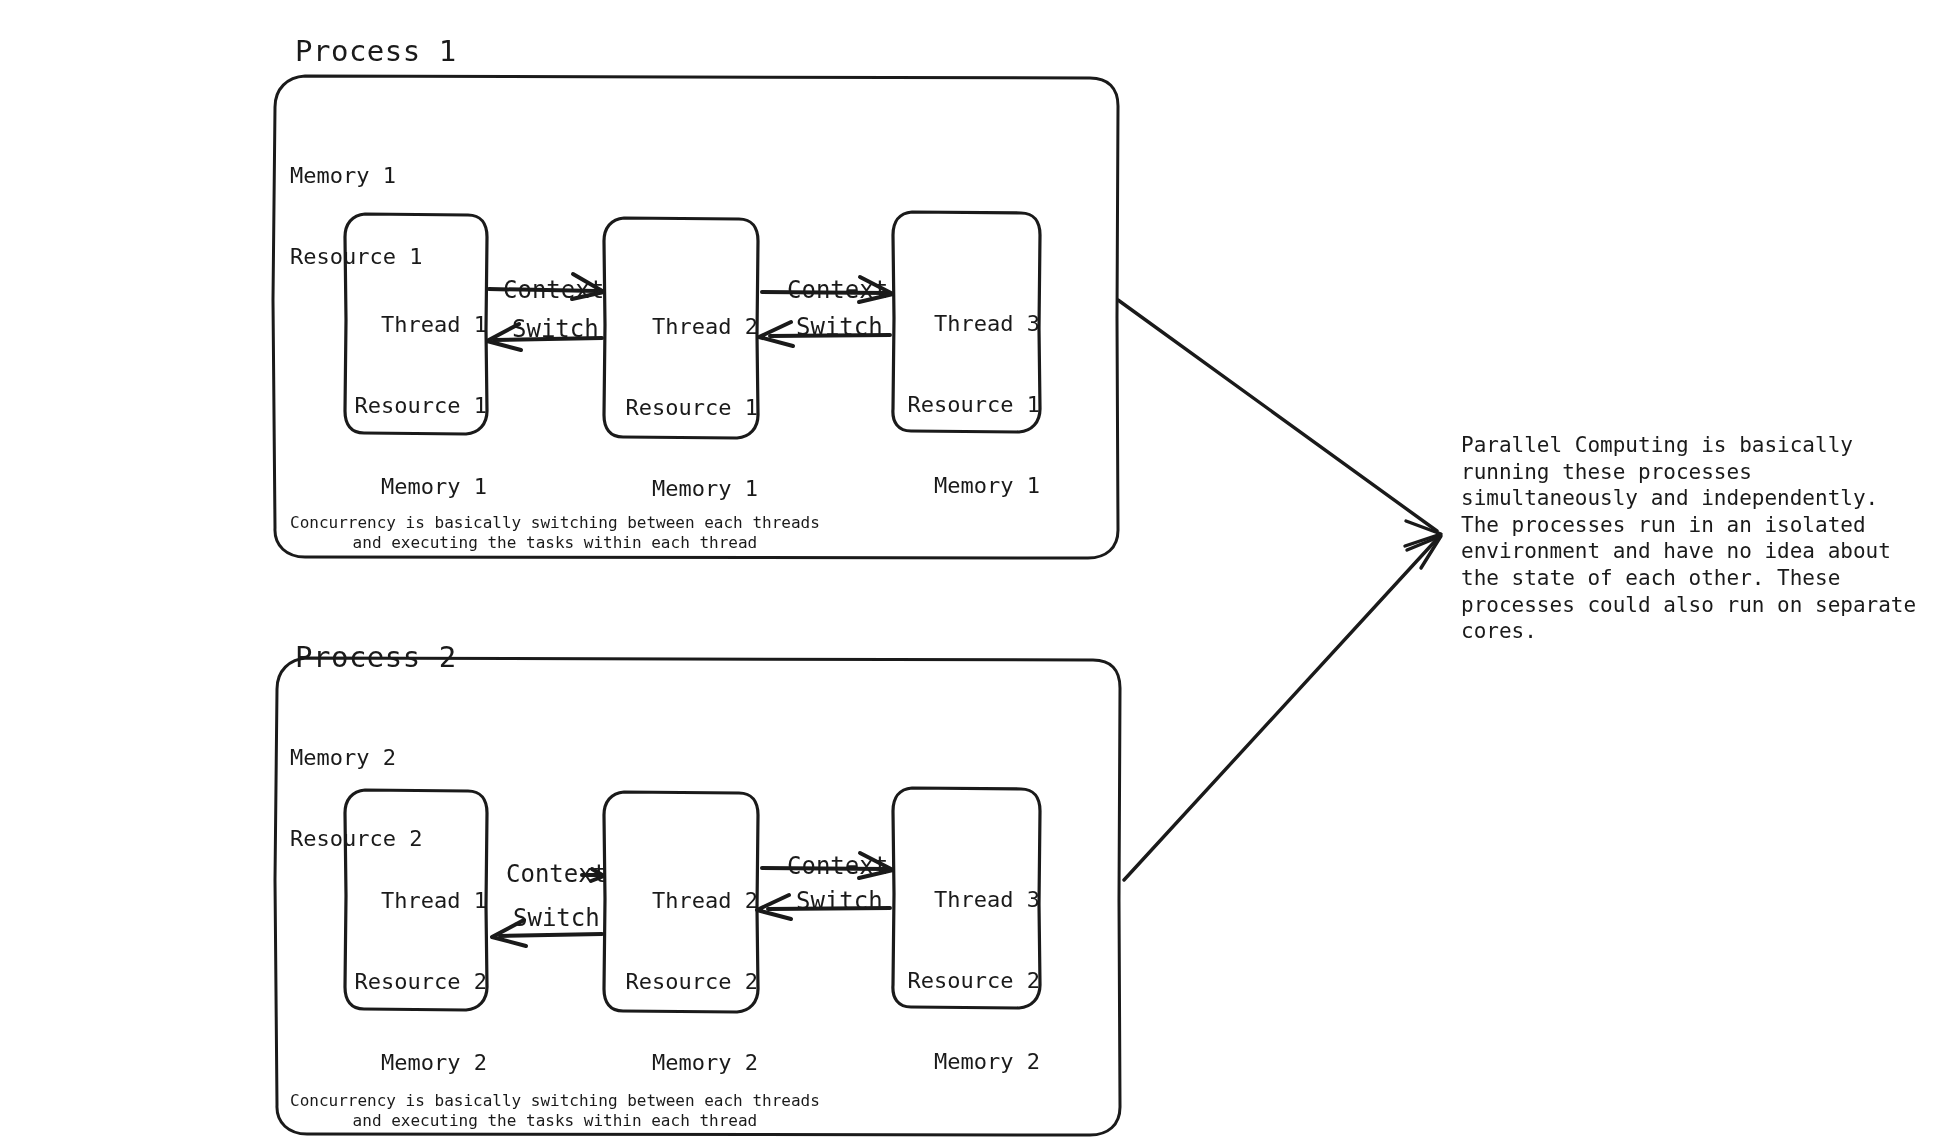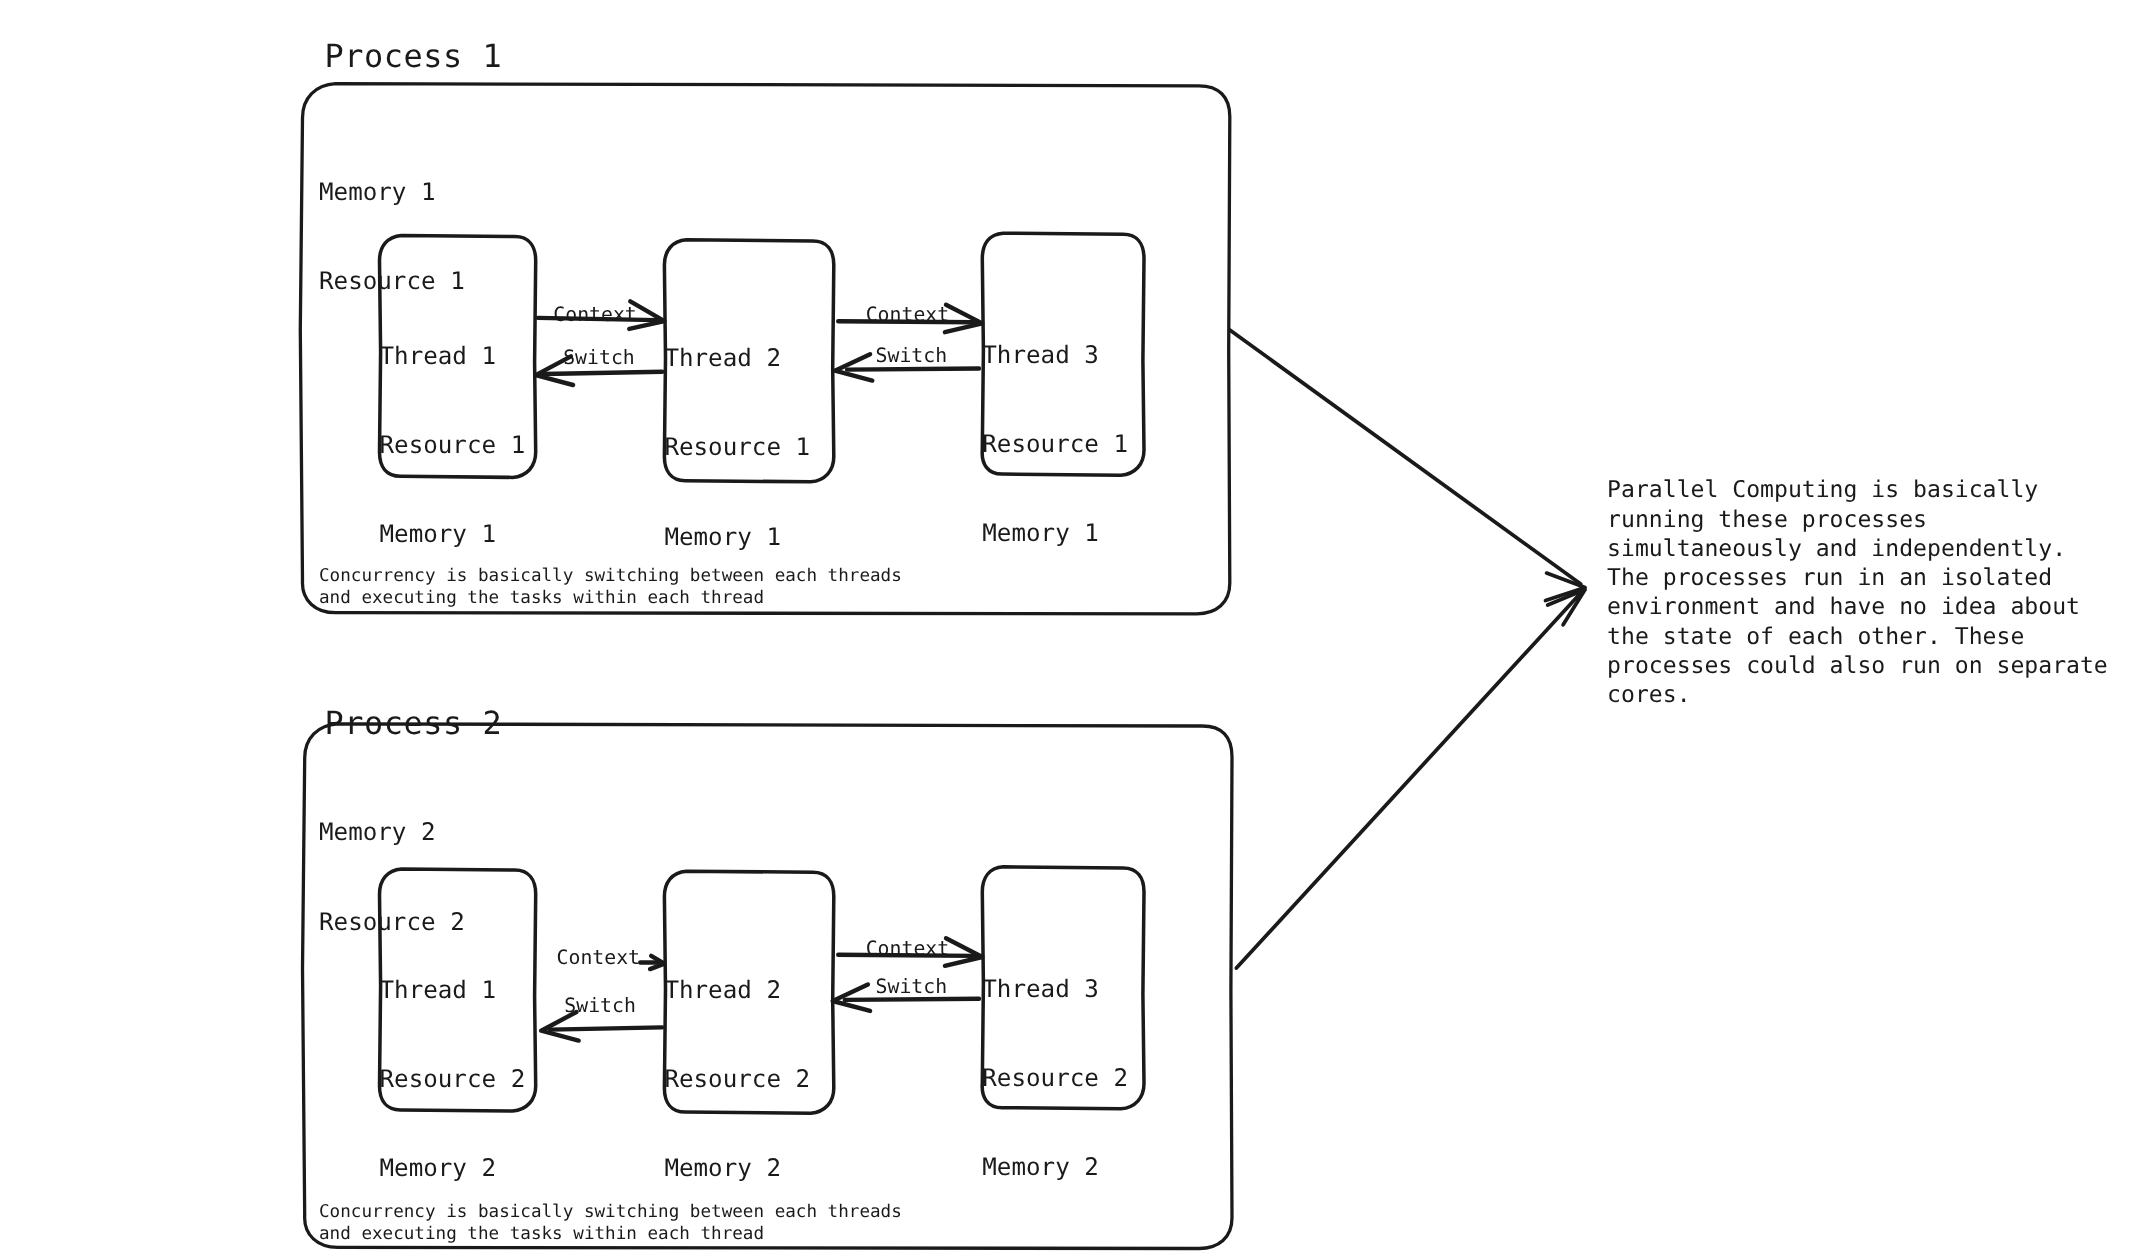--- a/index.html
+++ b/index.html
@@ -57,38 +57,39 @@
   #process-1-header { left: 290px; top: 108px; }
   #process-2-header { left: 290px; top: 690px; }
 
   
   .process-caption {
     position: absolute;
     font-size: 16px;
     line-height: 20px;
     white-space: pre;
     color: #1a1a1a;
+    text-align: center;
   }
   #process-1-caption { left: 290px; top: 513px; }
   #process-2-caption { left: 290px; top: 1091px; }
 
   
   .thread-text {
     position: absolute;
     font-size: 22px;
     line-height: 27px;
-    text-align: left;
+    text-align: right;
     white-space: pre;
     color: #1a1a1a;
   }
 
   
   .edge-label {
     position: absolute;
-    font-size: 18px;
+    font-size: 24px;
     white-space: pre;
     color: #1a1a1a;
   }
 
   
   #parallel-note {
     position: absolute;
     left: 1461px;
     top: 432px;
     width: 500px;

